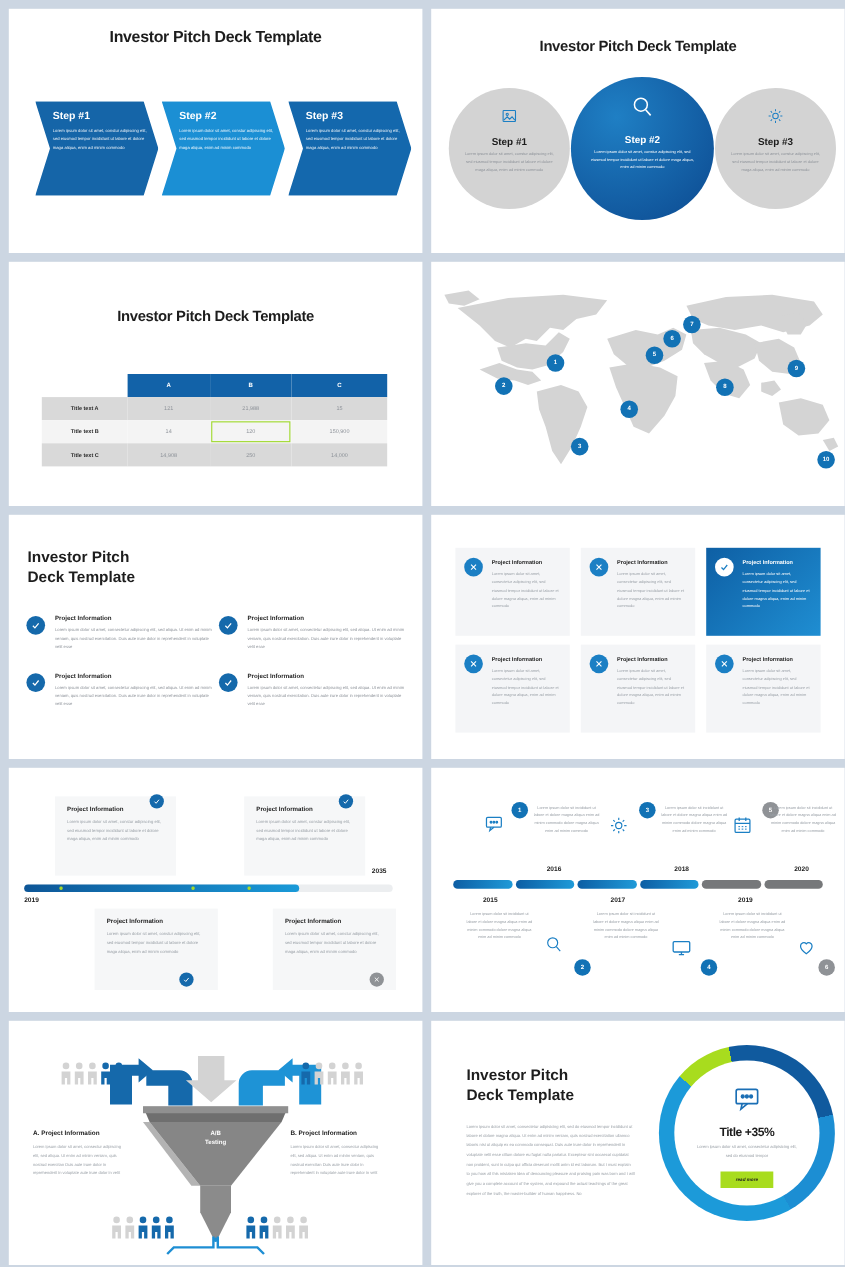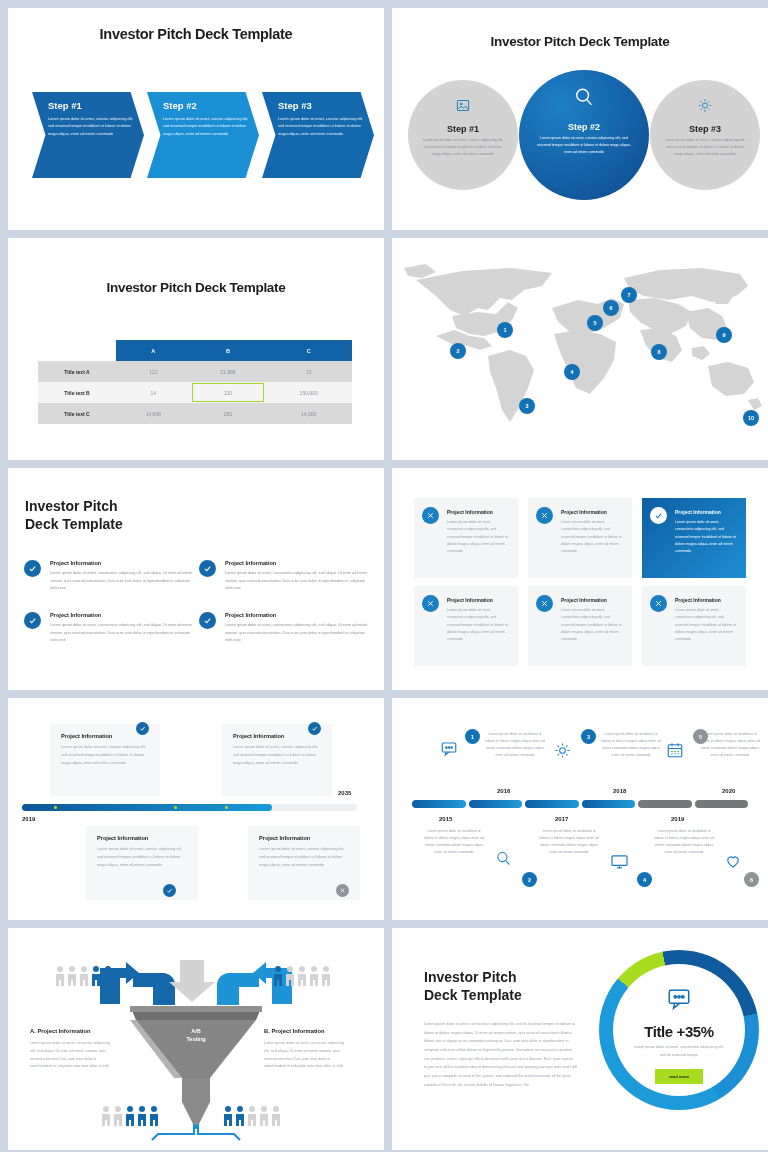--- a/index.html
+++ b/index.html
@@ -131,21 +131,21 @@
   
   .s10 .hd3{position:absolute;left:32px;top:40px;font-size:14px;font-weight:bold;
     color:#1d1d1d;line-height:1.3;}
   .s10 .body{position:absolute;left:32px;top:92px;width:153px;font-size:3.7px;
     line-height:2.35;color:#9aa0a7;}
   .donut{position:absolute;left:207px;top:22px;width:160px;height:160px;border-radius:50%;}
   .donut::after{content:"";position:absolute;left:14px;top:14px;right:14px;bottom:14px;
     border-radius:50%;background:#fff;}
   .dn-in{position:absolute;left:14px;top:14px;right:14px;bottom:14px;border-radius:50%;
     z-index:2;display:flex;flex-direction:column;align-items:center;padding-top:22px;box-sizing:border-box;}
-  .dn-ti{font-size:15px;font-weight:bold;color:#1d1d1d;margin-top:7px;letter-spacing:-.4px;}
+  .dn-ti{font-size:11px;font-weight:bold;color:#1d1d1d;margin-top:7px;letter-spacing:-.4px;}
   .dn-tx{font-size:3.7px;line-height:2.1;color:#9aa0a7;text-align:center;width:96px;margin-top:4px;}
   .dn-btn{margin-top:9px;background:#a8dc1e;color:#1d1d1d;font-size:4.2px;font-weight:bold;
     font-style:italic;padding:5px 14px;}
 </style>
 </head>
 <body>
 
 <div class="deck">
 
   <div class="slide s1">

